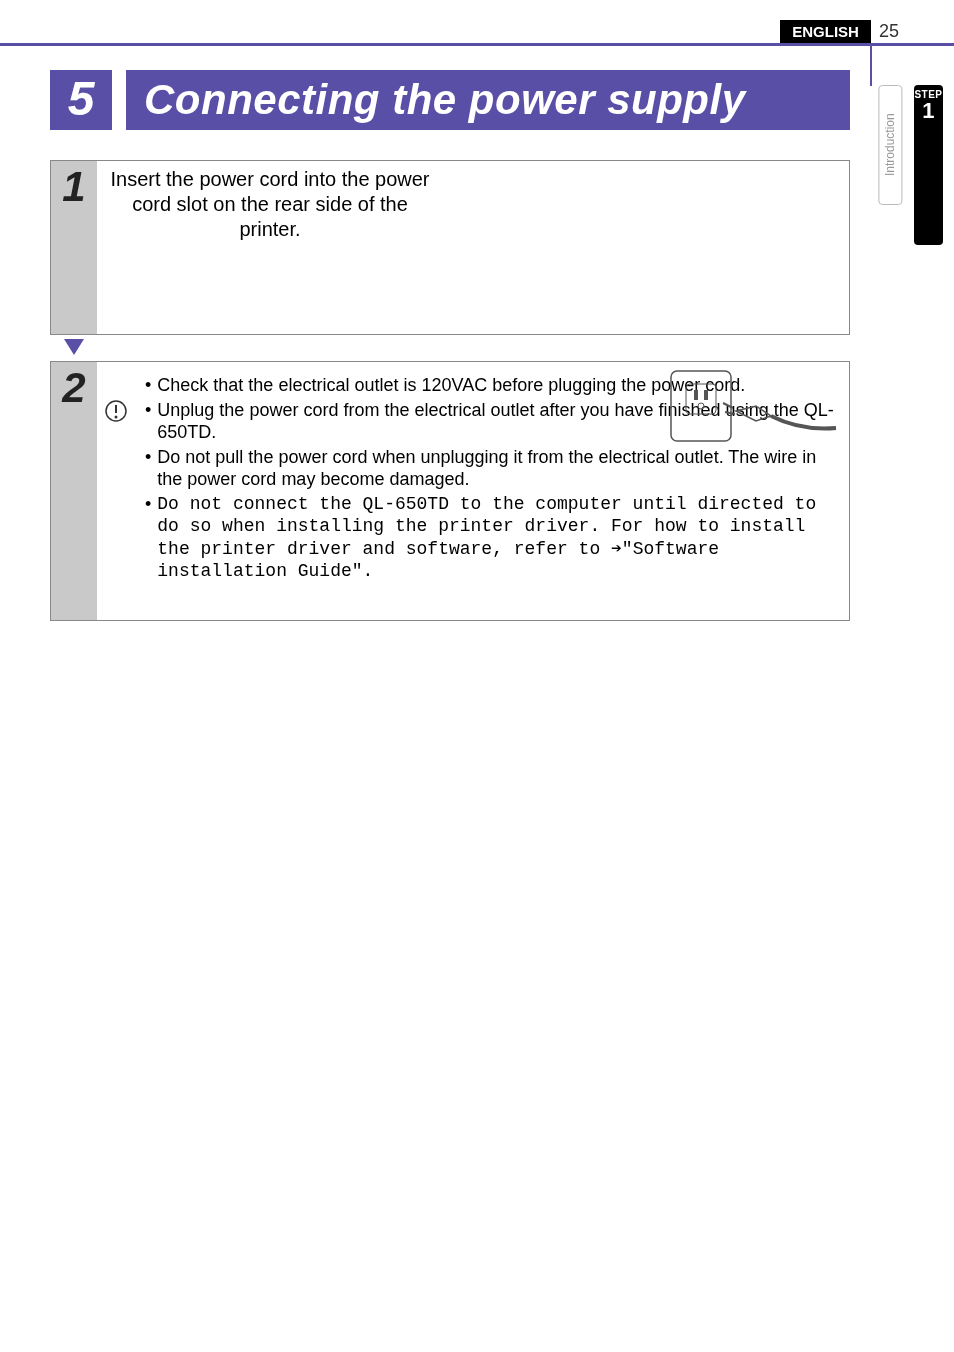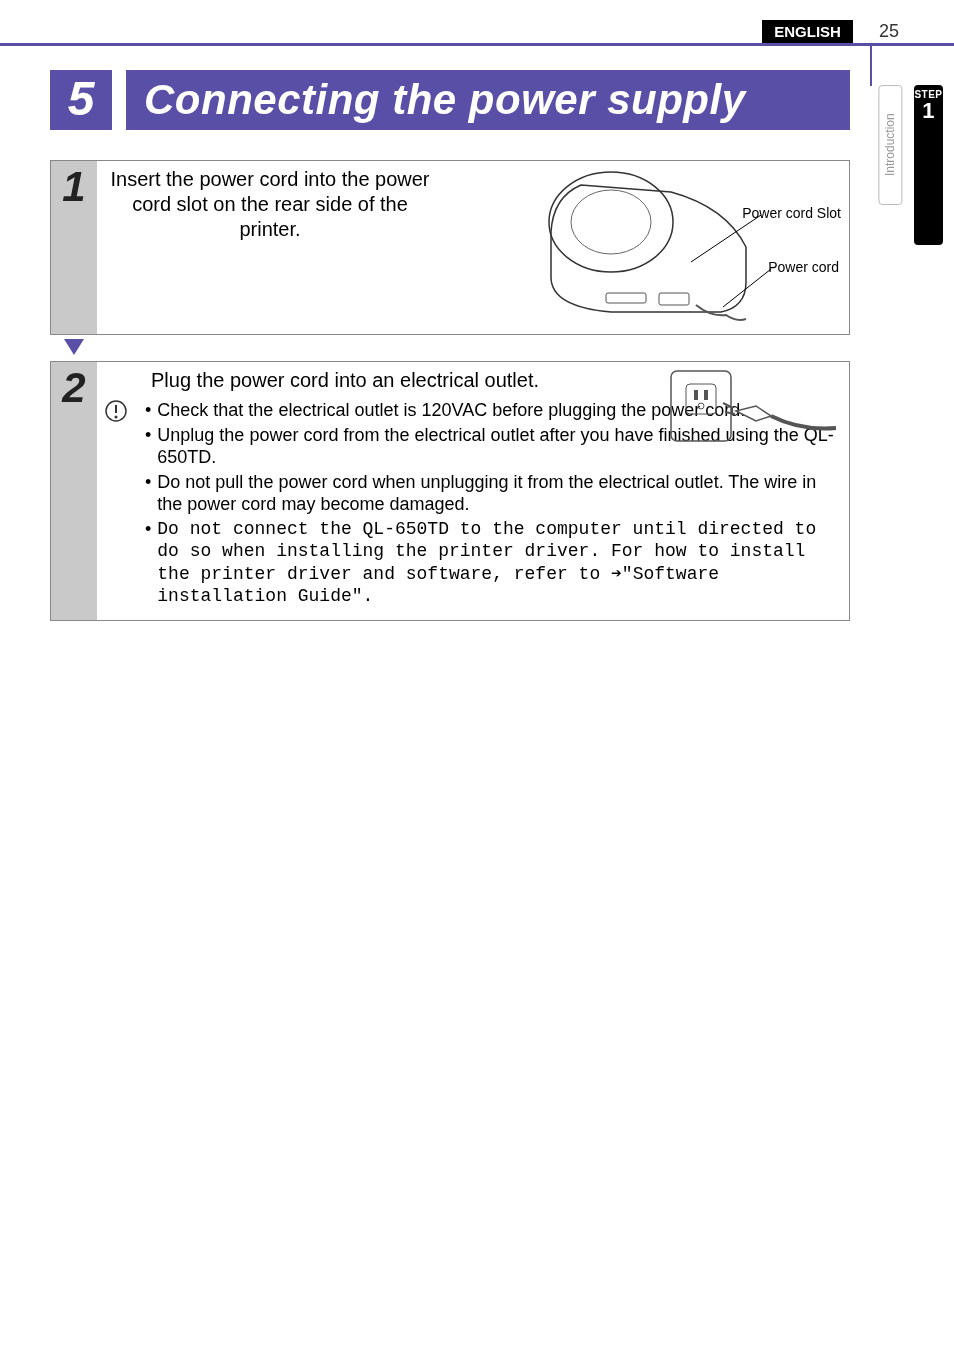--- a/index.html
+++ b/index.html
@@ -26,21 +26,20 @@
   .lang-badge {
     background: #000;
     color: #fff;
     font-weight: bold;
     font-size: 15px;
     padding: 3px 12px;
   }
   .page-number {
     font-size: 18px;
     color: #333;
-    margin-left: 18px;
     margin-right: 55px;
   }
   .right-divider {
     position: absolute;
     top: 46px;
     right: 82px;
     width: 2px;
     height: 40px;
     background: #5a4fa6;
   }
@@ -226,47 +225,30 @@
     <div class="section-num-box">5</div>
     <div class="section-title">Connecting the power supply</div>
   </div>
 
   <div class="step-block" style="height:175px;">
     <div class="step-num-cell">
       <span class="step-num">1</span>
     </div>
     <div class="step-body">
       <div class="main-text">Insert the power cord into the power cord slot on the rear side of the printer.</div>
-      <div class="figure1">
-        <svg viewBox="0 0 330 160" width="330" height="160">
-
-          <ellipse cx="100" cy="55" rx="62" ry="50" fill="none" stroke="#333" stroke-width="1.5"></ellipse>
-          <ellipse cx="100" cy="55" rx="40" ry="32" fill="none" stroke="#666" stroke-width="1"></ellipse>
-          <path d="M40,65 L40,110 Q40,140 100,145 L210,145 Q235,140 235,115 L235,80 Q215,40 160,25 L70,18 Q42,30 40,65 Z" fill="none" stroke="#333" stroke-width="1.5"></path>
-          <rect x="95" y="126" width="40" height="10" rx="2" fill="none" stroke="#555" stroke-width="1"></rect>
-          <rect x="148" y="126" width="30" height="12" rx="2" fill="none" stroke="#555" stroke-width="1"></rect>
-          <path d="M185,138 Q200,150 215,148 Q225,155 235,152" fill="none" stroke="#555" stroke-width="2"></path>
-
-          <line x1="180" y1="95" x2="250" y2="48" stroke="#000" stroke-width="1"></line>
-          <line x1="212" y1="140" x2="260" y2="102" stroke="#000" stroke-width="1"></line>
-        </svg>
-        <span class="callout-text" style="right:0; top:38px;">Power cord Slot</span>
-        <span class="callout-text" style="right:2px; top:92px;">Power cord</span>
-      </div>
     </div>
   </div>
 
   <div class="down-arrow"></div>
 
   <div class="step-block step2">
     <div class="step-num-cell">
       <span class="step-num">2</span>
     </div>
     <div class="step-body" style="min-height:258px;">
-      <div class="main-text">Plug the power cord into an electrical outlet.</div>
       <svg class="info-icon" viewBox="0 0 22 22">
         <circle cx="11" cy="11" r="10" fill="none" stroke="#333" stroke-width="1.5"></circle>
         <line x1="11" y1="5" x2="11" y2="13" stroke="#333" stroke-width="2"></line>
         <circle cx="11" cy="17" r="1.5" fill="#333"></circle>
       </svg>
       <div class="bullet-list">
         <div class="bi">
             <span class="dot">•</span>
             <span>Check that the electrical outlet is 120VAC before plugging the power cord.</span>
           </div>

